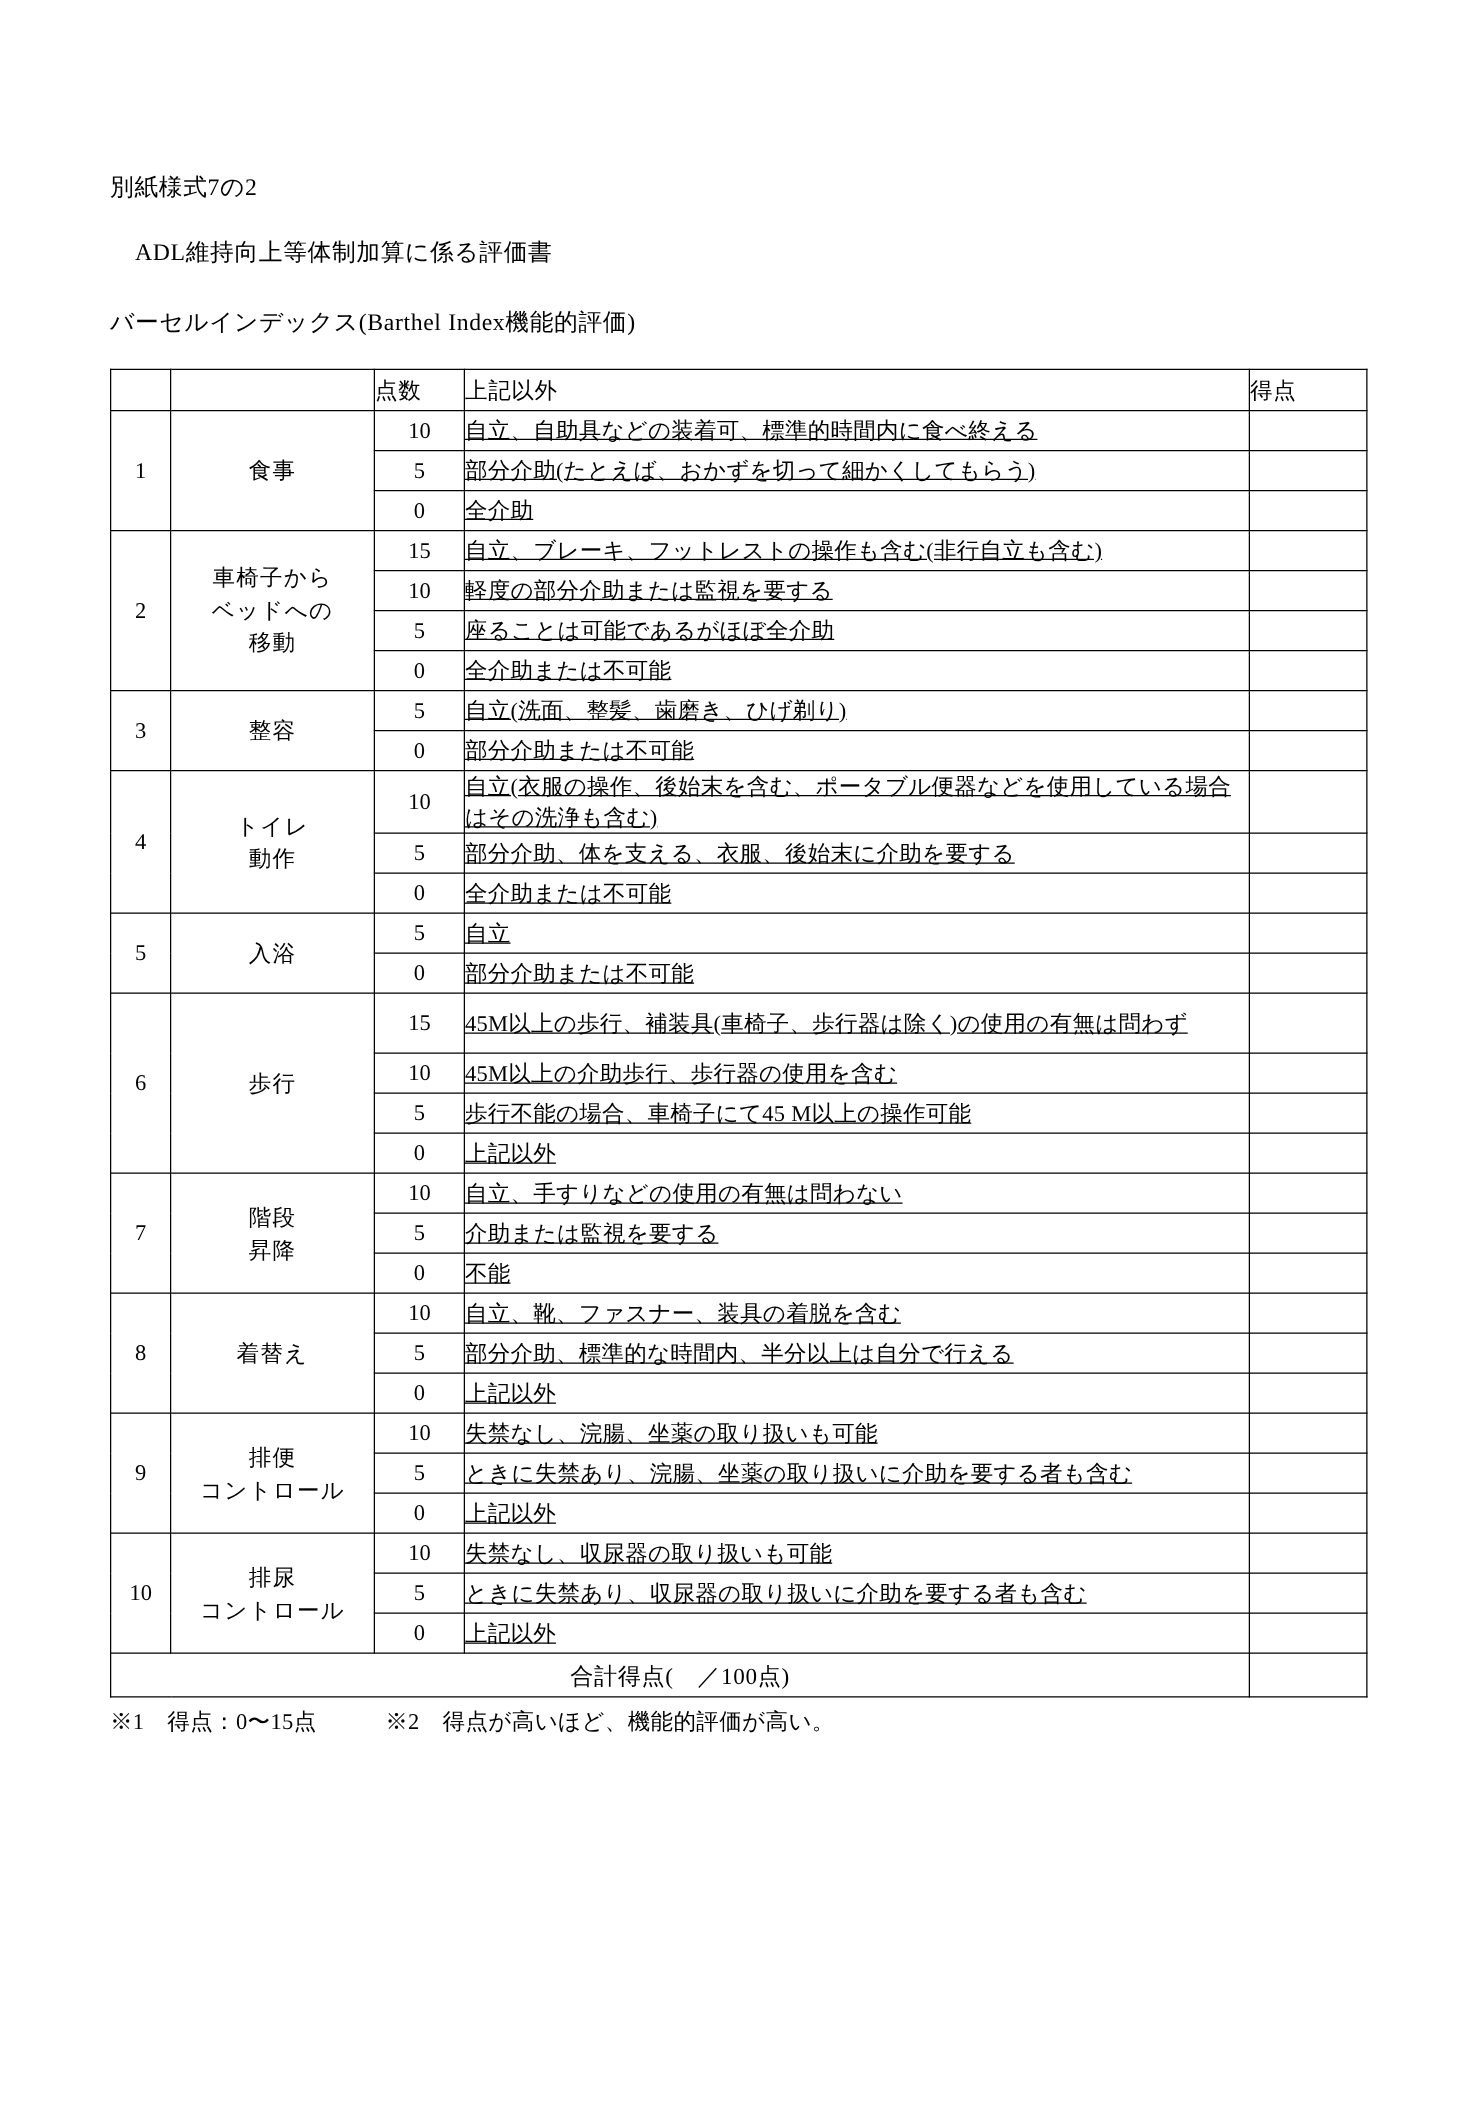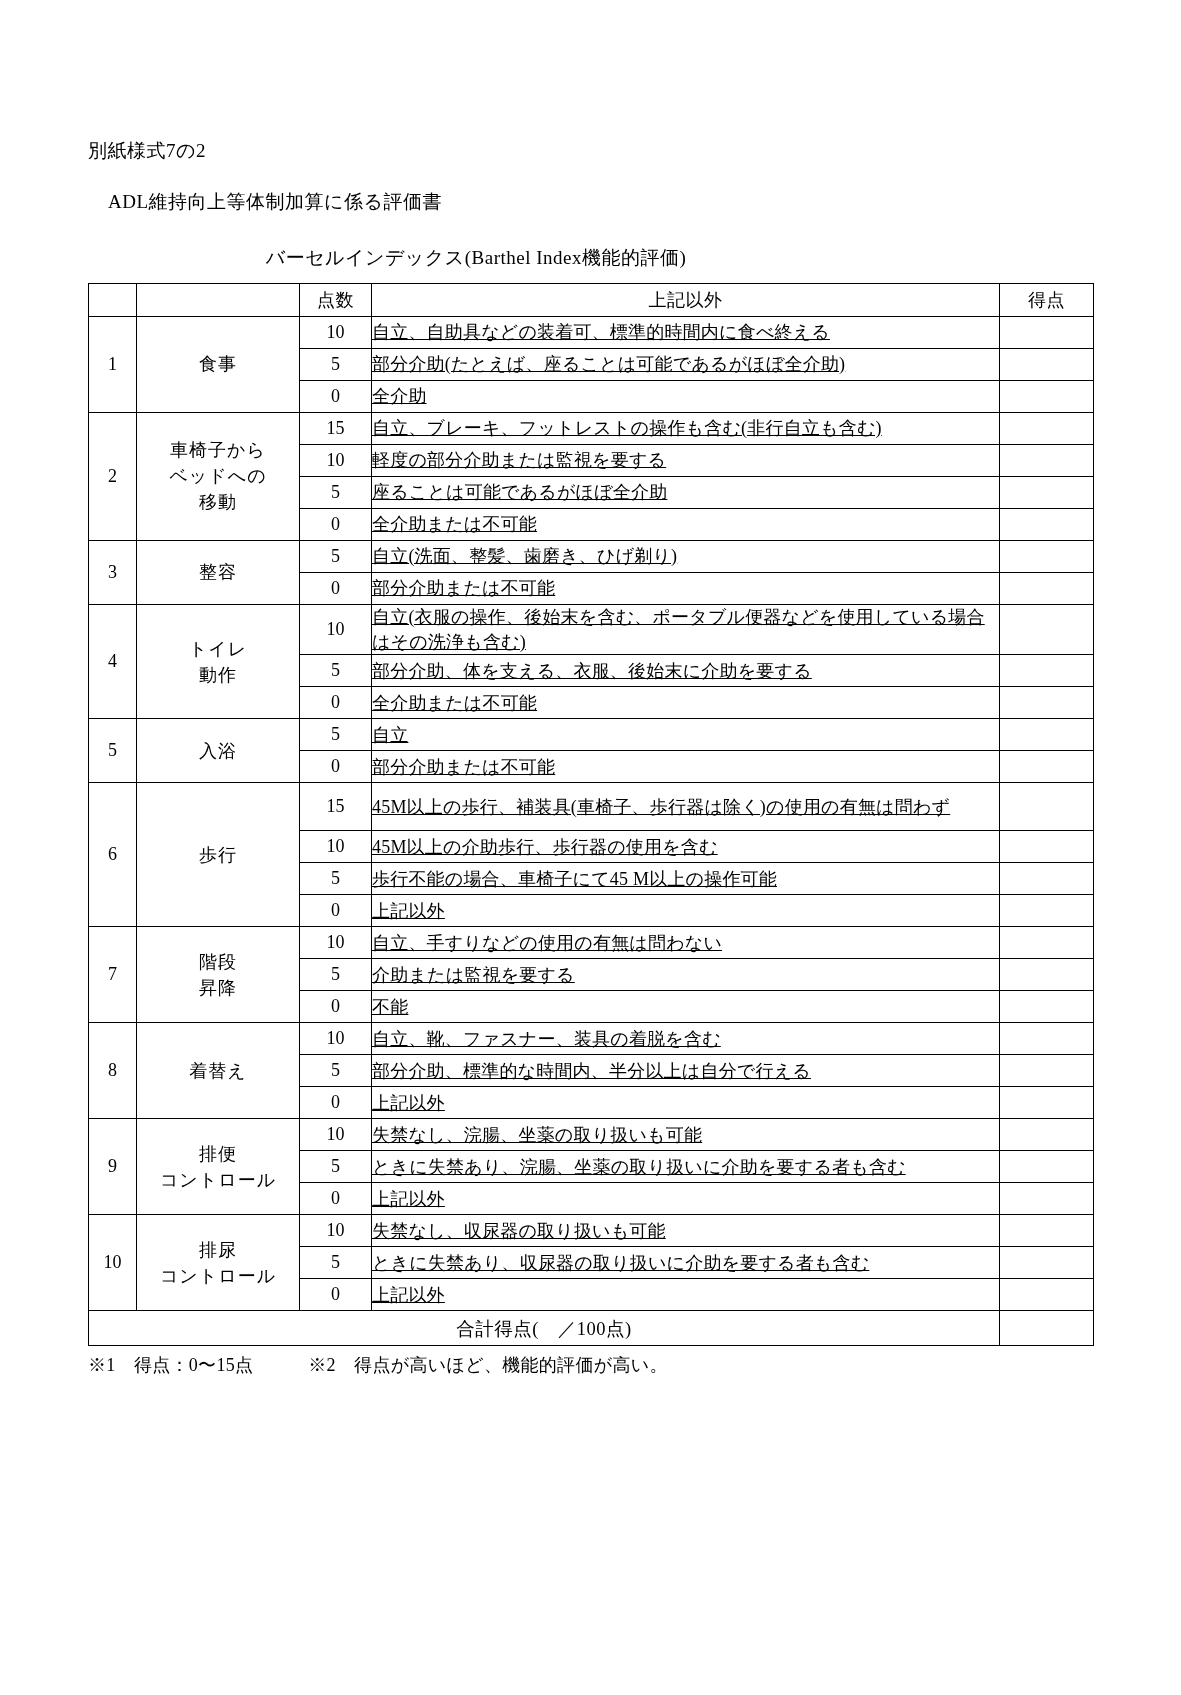--- a/index.html
+++ b/index.html
@@ -30,44 +30,43 @@
   }
   .doc-title {
     font-size: 19px;
     text-align: left;
     margin: 0 0 30px 0;
     letter-spacing: 0.5px;
     padding-left: 20px;
   }
   .subtitle {
     font-size: 19px;
-    margin: 0 0 12px 0;
-    letter-spacing: 0.5px;
-    text-align: center;
+    margin: 0 0 24px 0;
+    letter-spacing: 0.5px;
   }
   table.bi {
     border-collapse: collapse;
     width: 1005px;
     table-layout: fixed;
     font-size: 17.5px;
   }
   table.bi td, table.bi th {
     border: 1px solid #000000;
     padding: 0;
     font-weight: normal;
     vertical-align: middle;
   }
   col.c-no    { width: 48px; }
   col.c-item  { width: 163px; }
   col.c-score { width: 72px; }
   col.c-q     { width: 628px; }
   col.c-pts   { width: 94px; }
 
   .hcell {
-    text-align: center;
+    text-align: left;
     height: 32px;
     font-size: 18px;
     letter-spacing: 0.5px;
   }
   .no-cell {
     text-align: center;
     font-size: 18px;
   }
   .item-cell {
     text-align: center;
@@ -136,21 +135,21 @@
     <tbody id="tbody">
         <tr class="row">
           <td class="no-cell" rowspan="3">1</td>
           <td class="item-cell" rowspan="3">食事</td>
           <td class="score-cell">10</td>
           <td class="q-cell">自立、自助具などの装着可、標準的時間内に食べ終える</td>
           <td class="pts-cell"></td>
         </tr>
         <tr class="row">
           <td class="score-cell">5</td>
-          <td class="q-cell">部分介助(たとえば、座ることは可能であるがほぼ全介助)</td>
+          <td class="q-cell">部分介助(たとえば、おかずを切って細かくしてもらう)</td>
           <td class="pts-cell"></td>
         </tr>
         <tr class="row">
           <td class="score-cell">0</td>
           <td class="q-cell">全介助</td>
           <td class="pts-cell"></td>
         </tr>
         <tr class="row">
           <td class="no-cell" rowspan="4">2</td>
           <td class="item-cell" rowspan="4">車椅子から<br>ベッドへの<br>移動</td>

